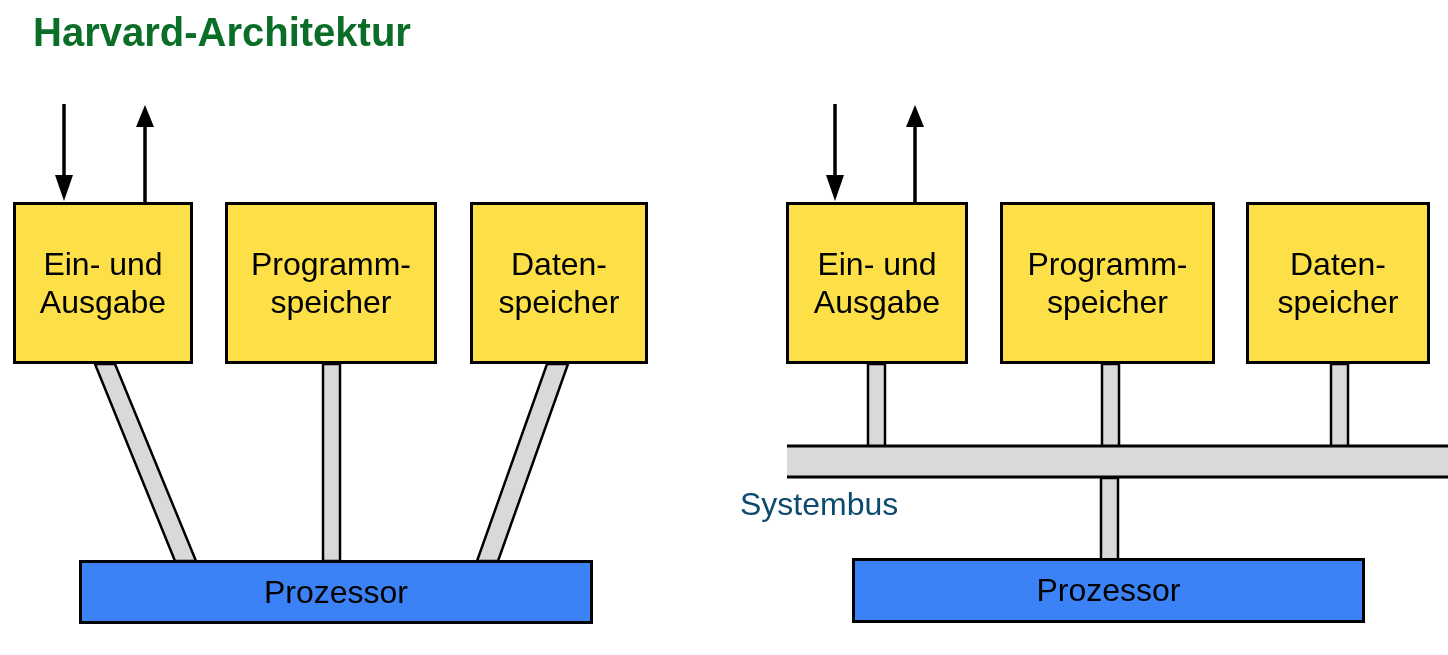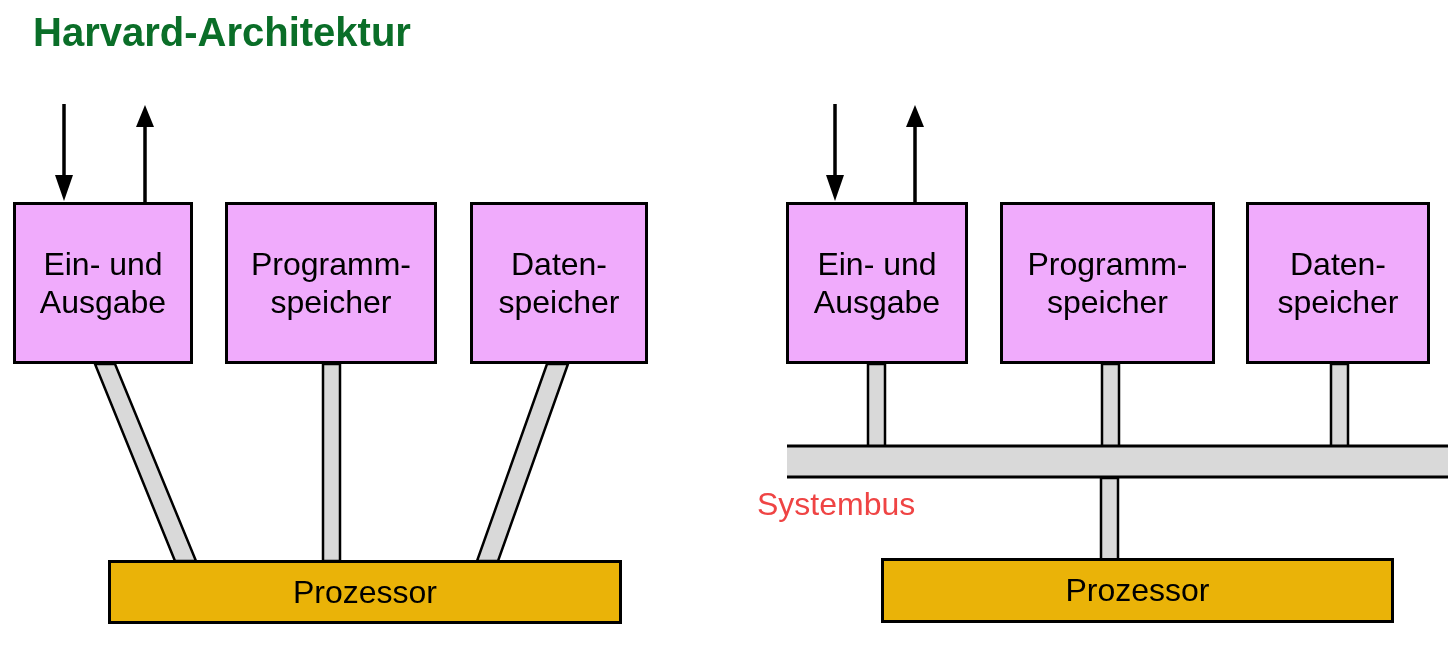--- a/index.html
+++ b/index.html
@@ -19,60 +19,58 @@
   .title {
     position: absolute;
     font-size: 40px;
     font-weight: bold;
     color: #0a6e28;
     line-height: 48px;
     white-space: nowrap;
   }
   .box {
     position: absolute;
-    background: #f0abfc;
+    background: #fde047;
     border: 3px solid #000000;
     box-sizing: border-box;
     display: flex;
     align-items: center;
     justify-content: center;
     text-align: center;
     font-size: 32px;
     line-height: 38px;
     color: #000000;
     white-space: pre-line;
     z-index: 2;
   }
   .proc {
     position: absolute;
-    background: #eab308;
+    background: #3b82f6;
     border: 3px solid #000000;
     box-sizing: border-box;
     display: flex;
     align-items: center;
     justify-content: center;
     font-size: 32px;
     color: #000000;
     z-index: 2;
-    margin-left: 29px;
   }
   #wires {
     position: absolute;
     left: 0; top: 0;
     width: 1448px;
     height: 655px;
     z-index: 1;
   }
   .bus-label {
     position: absolute;
     font-size: 32px;
-    color: #ef4444;
+    color: #0c4a6e;
     white-space: nowrap;
     z-index: 3;
-    margin-left: 17px;
   }
 </style>
 </head>
 <body>
 
 <div id="canvas">
 
   <svg id="wires" viewBox="0 0 1448 655" xmlns="http://www.w3.org/2000/svg">
 
     <polygon points="95,364 115,364 196,561 175,561" fill="#d9d9d9" stroke="#000000" stroke-width="2.5"></polygon>

